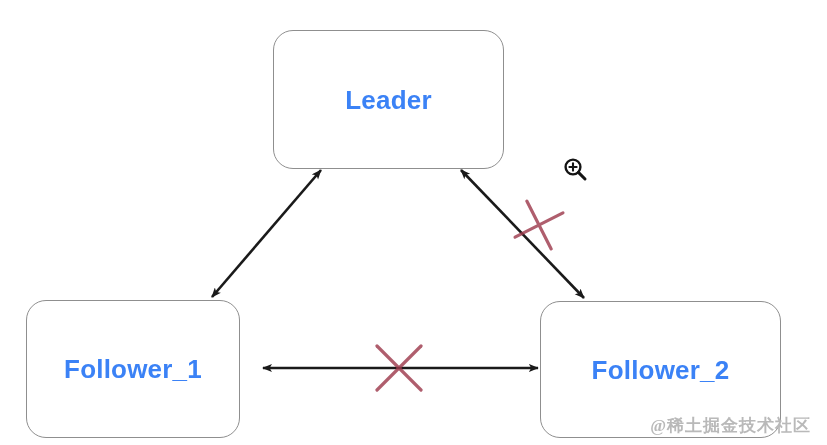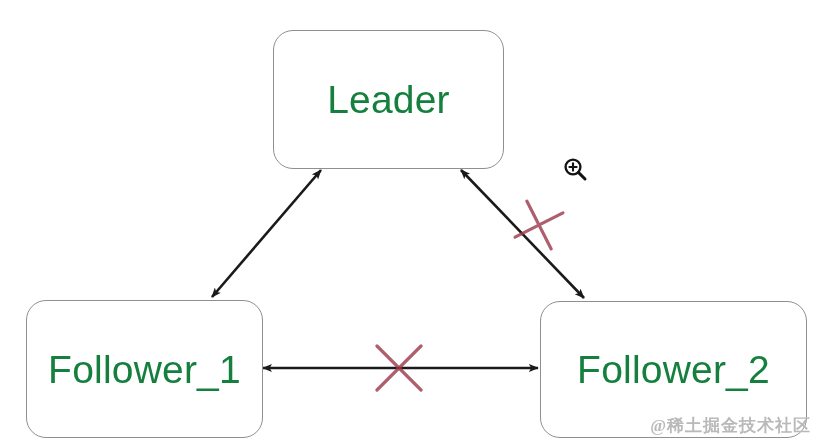--- a/index.html
+++ b/index.html
@@ -29,43 +29,43 @@
     box-sizing: border-box;
     background: #ffffff;
     border: 1.6px solid #8f8f8f;
     border-radius: 20px;
     display: flex;
     align-items: center;
     justify-content: center;
   }
   .node-label {
     font-family: "Liberation Sans", sans-serif;
-    font-size: 39px;
-    font-weight: 400;
-    color: #15803d;
+    font-size: 26px;
+    font-weight: 700;
+    color: #3b82f6;
     letter-spacing: 0.2px;
     line-height: 1;
     white-space: nowrap;
   }
   #node-leader {
     left: 273px;
     top: 30px;
     width: 231px;
     height: 139px;
   }
   #node-follower-1 {
     left: 26px;
     top: 300px;
-    width: 237px;
+    width: 214px;
     height: 138px;
   }
   #node-follower-2 {
     left: 540px;
     top: 301px;
-    width: 267px;
+    width: 241px;
     height: 137px;
   }
   #watermark {
     position: absolute;
     right: 16px;
     bottom: 8px;
     font-family: "Liberation Serif", serif;
     font-size: 17px;
     color: #b9b9b9;
     letter-spacing: 1px;

